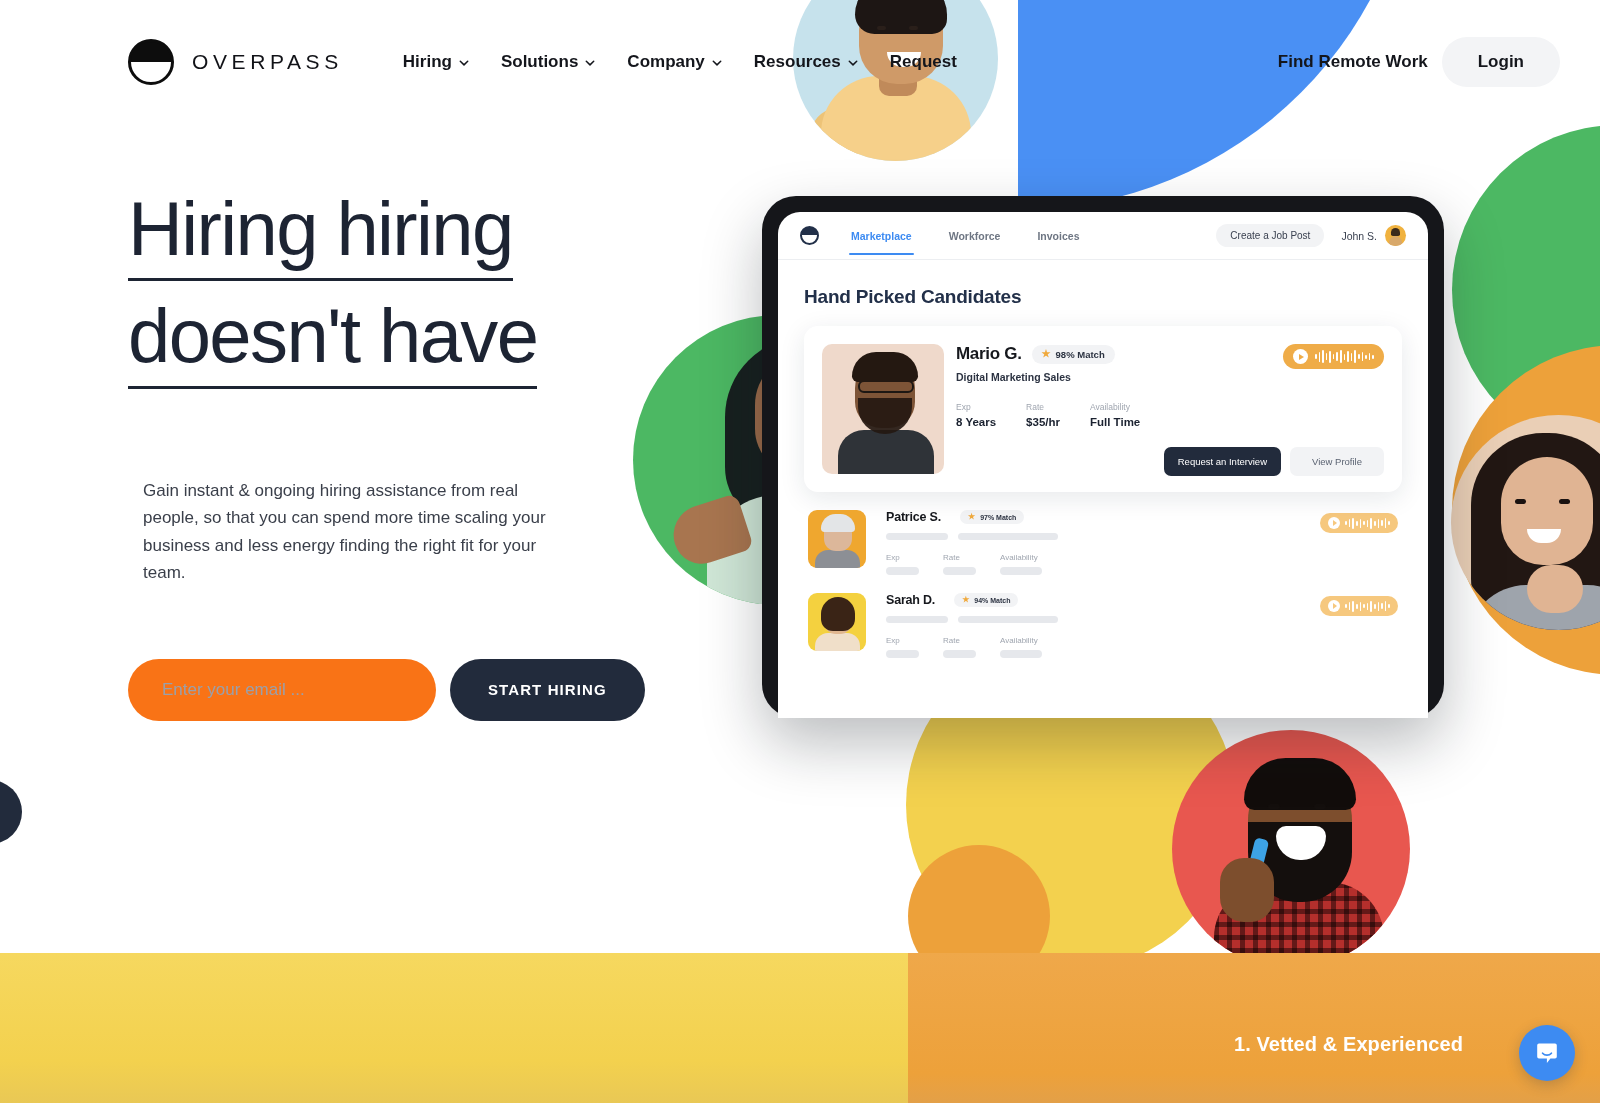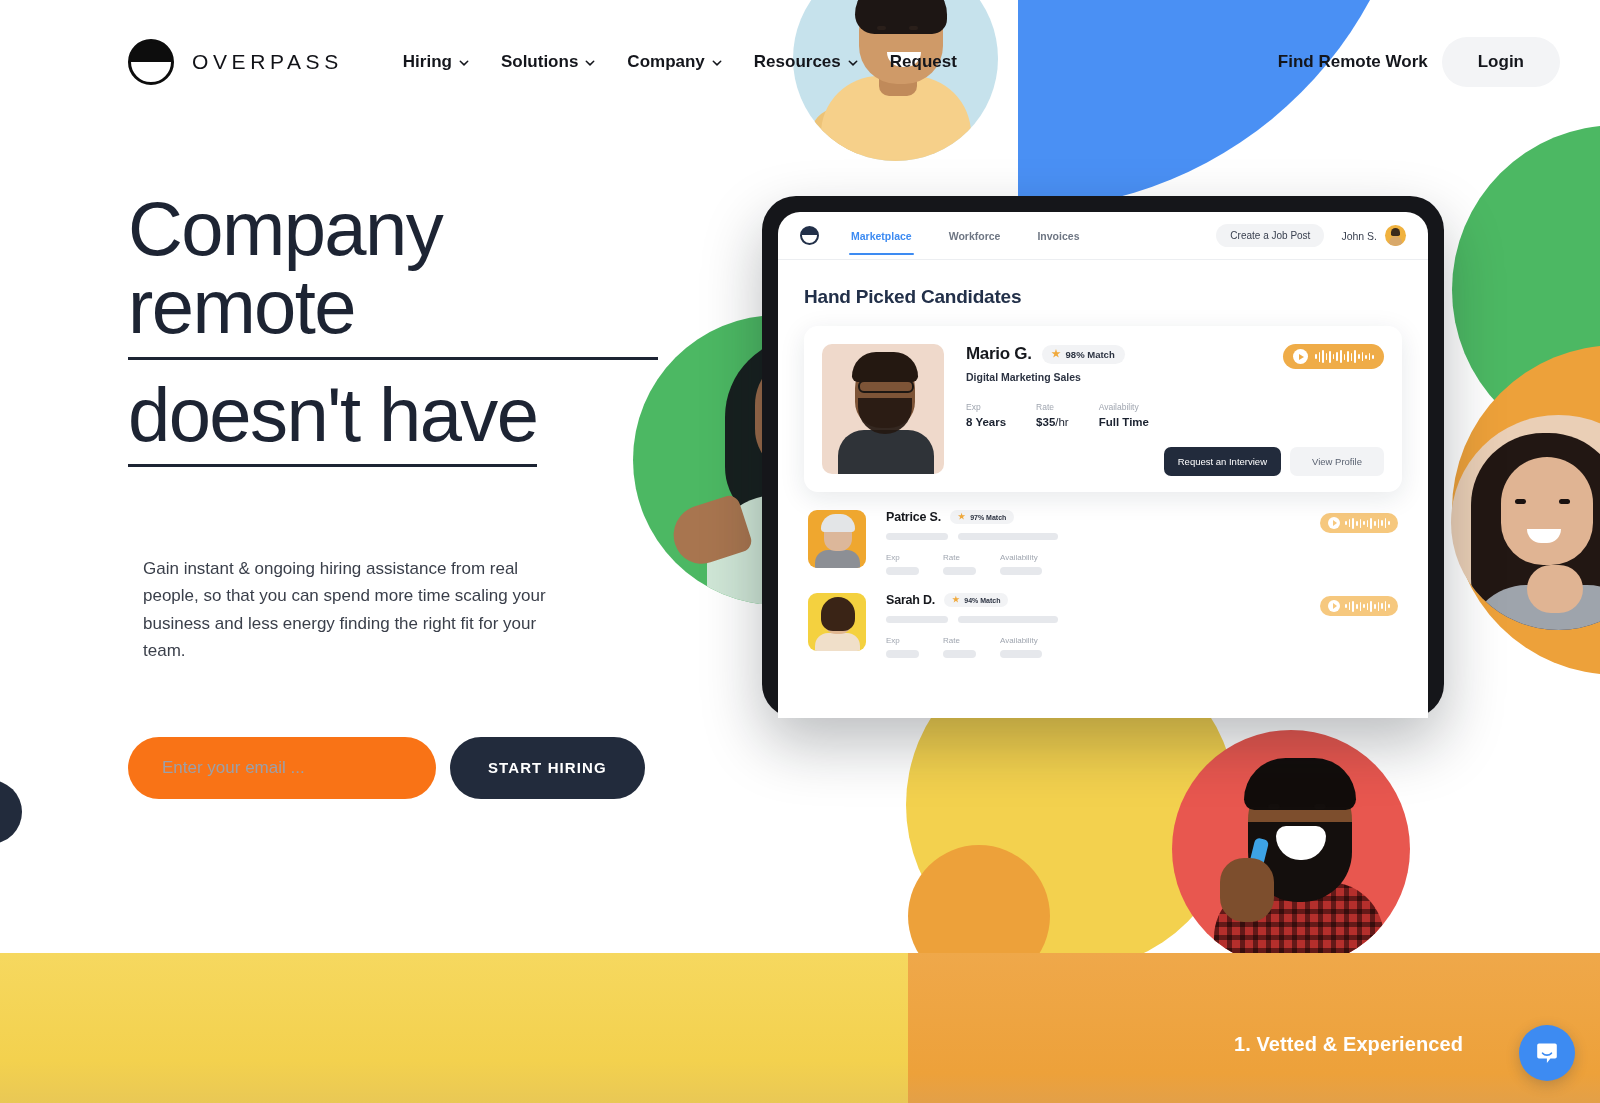--- a/index.html
+++ b/index.html
@@ -267,21 +267,21 @@
   }
   .user-avatar::before { content:""; position:absolute; left:6px; top:3px; width:9px;height:8px;background:#3a2a1c;border-radius:5px 5px 2px 2px;}
   .user-avatar::after  { content:""; position:absolute; left:4px; top:11px; width:13px;height:10px;background:#d8a86a;border-radius:7px 7px 0 0;}
 
   .app-body { padding: 26px 26px 0 26px; }
   .app-h1 { font-size: 19px; font-weight: 700; color: #223049; letter-spacing: -.2px; }
 
   .main-card {
     margin-top: 18px; background: #ffffff; border-radius: 14px;
     box-shadow: 0 6px 26px rgba(24,36,60,.10);
-    padding: 18px; display: flex; gap: 22px; position: relative;
+    padding: 18px; display: flex; gap: 12px; position: relative;
     height: 166px;
   }
   .cand-photo-lg {
     width: 122px; height: 130px; border-radius: 10px;
     background: #efd9cb; position: relative; overflow: hidden; flex: 0 0 auto;
   }
   .mg-head { position:absolute; left: 33px; top: 14px; width: 60px; height: 70px; background: #7d5437; border-radius: 30px 30px 26px 26px; }
   .mg-hair { position:absolute; left: 30px; top: 8px; width: 66px; height: 30px; background: #241811; border-radius: 33px 33px 8px 8px; }
   .mg-beard{ position:absolute; left: 36px; top: 54px; width: 54px; height: 36px; background: #241811; border-radius: 0 0 27px 27px; opacity:.92;}
   .mg-glass{ position:absolute; left: 36px; top: 36px; width: 56px; height: 13px; border: 2px solid #1d1713; border-radius: 6px; }
@@ -293,21 +293,21 @@
   .match-pill {
     display: inline-flex; align-items: center; gap: 5px;
     background: #f2f3f5; border-radius: 11px; padding: 4px 10px;
     font-size: 9.5px; font-weight: 700; color: #2c3342; white-space: nowrap;
   }
   .star { color: #f0a93c; font-size: 10px; line-height: 1; }
   .cand-role { margin-top: 7px; font-size: 10.5px; font-weight: 700; color: #2c3342; }
   .stat-row { margin-top: 19px; display: flex; gap: 30px; }
   .stat-label { font-size: 8.5px; color: #a0a6b0; }
   .stat-value { margin-top: 4px; font-size: 11.5px; font-weight: 700; color: #1b2230; }
-  .stat-value .unit { font-weight: 400; }
+  .stat-value .unit { font-weight: 700; }
   .card-actions { position: absolute; right: 18px; bottom: 16px; display: flex; gap: 9px; }
   .btn-primary {
     background: #222b3c; color: #fff; border: none; border-radius: 7px;
     padding: 9px 14px; font-size: 9.5px; cursor: pointer; font-family: inherit; white-space: nowrap;
   }
   .btn-ghost {
     background: #f2f3f5; color: #5b6372; border: none; border-radius: 7px;
     padding: 9px 22px; font-size: 9.5px; cursor: pointer; font-family: inherit; white-space: nowrap;
   }
 
@@ -333,21 +333,21 @@
   .wave i { display: block; width: 1.6px; background: #ffffff; border-radius: 1px; }
 
   .row-card { margin-top: 18px; display: flex; align-items: flex-start; gap: 20px; padding: 0 4px; }
   .row-photo { width: 58px; height: 58px; border-radius: 9px; flex: 0 0 auto; position: relative; overflow: hidden; }
   .row-photo.p { background: #efa72f; }
   .row-photo.s { background: #f4d13f; }
   .rp-head { position:absolute; left: 16px; top: 9px; width: 28px; height: 32px; border-radius: 14px 14px 12px 12px; }
   .rp-hair { position:absolute; left: 13px; top: 4px; width: 34px; height: 18px; border-radius: 17px 17px 4px 4px; }
   .rp-body { position:absolute; left: 7px; top: 40px; width: 45px; height: 22px; border-radius: 13px 13px 0 0; }
   .row-info { flex: 1 1 auto; min-width: 0; }
-  .row-name-row { display: flex; align-items: center; gap: 9px; }
+  .row-name-row { display: flex; align-items: center; gap: 19px; }
   .row-name { font-size: 12.5px; font-weight: 700; color: #16181d; letter-spacing: -.2px; }
   .match-pill.sm { font-size: 7px; padding: 3px 8px; border-radius: 9px; }
   .match-pill.sm .star { font-size: 8px; }
   .skel-row { margin-top: 9px; display: flex; gap: 10px; }
   .skel { height: 7px; background: #e6e8ec; border-radius: 4px; }
   .row-stats { margin-top: 13px; display: flex; gap: 24px; }
   .row-stat .stat-label { font-size: 8px; }
   .row-stat .skel { margin-top: 5px; height: 8px; }
   .row-audio { margin-left: auto; padding-top: 2px; }
 
@@ -458,21 +458,21 @@
     </div>
 
     <div class="nav-right">
       <div class="find-work">Find Remote Work</div>
       <button class="login-btn">Login</button>
     </div>
   </div>
 
   <div class="hero">
     <h1 style="font-weight:400;">
-      <span class="hl-row"><span class="headline-line">Company remote</span></span>
+      <span class="hl-row"><span class="headline-line">Hiring hiring</span></span>
       <span class="hl-row"><span class="headline-line">doesn't have</span></span>
     </h1>
 
     <p class="hero-sub">Gain instant &amp; ongoing hiring assistance from real people, so that you can spend more time scaling your business and less energy finding the right fit for your team.</p>
 
     <div class="hero-form">
       <input class="email-input" type="text" placeholder="Enter your email ..." style="">
       <button class="start-btn">START HIRING</button>
     </div>
   </div>

